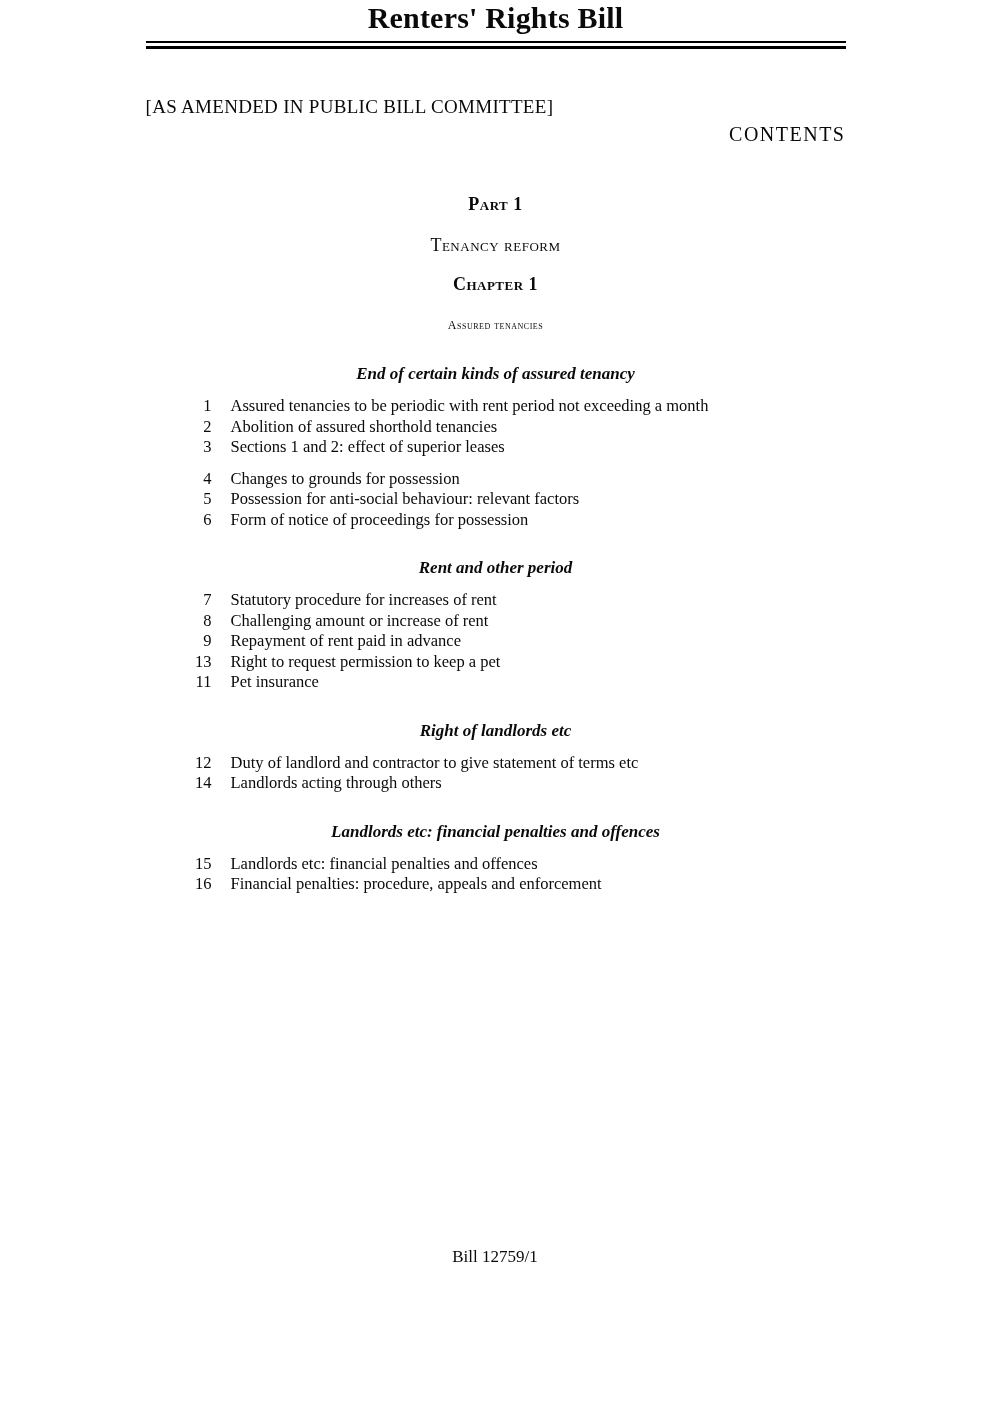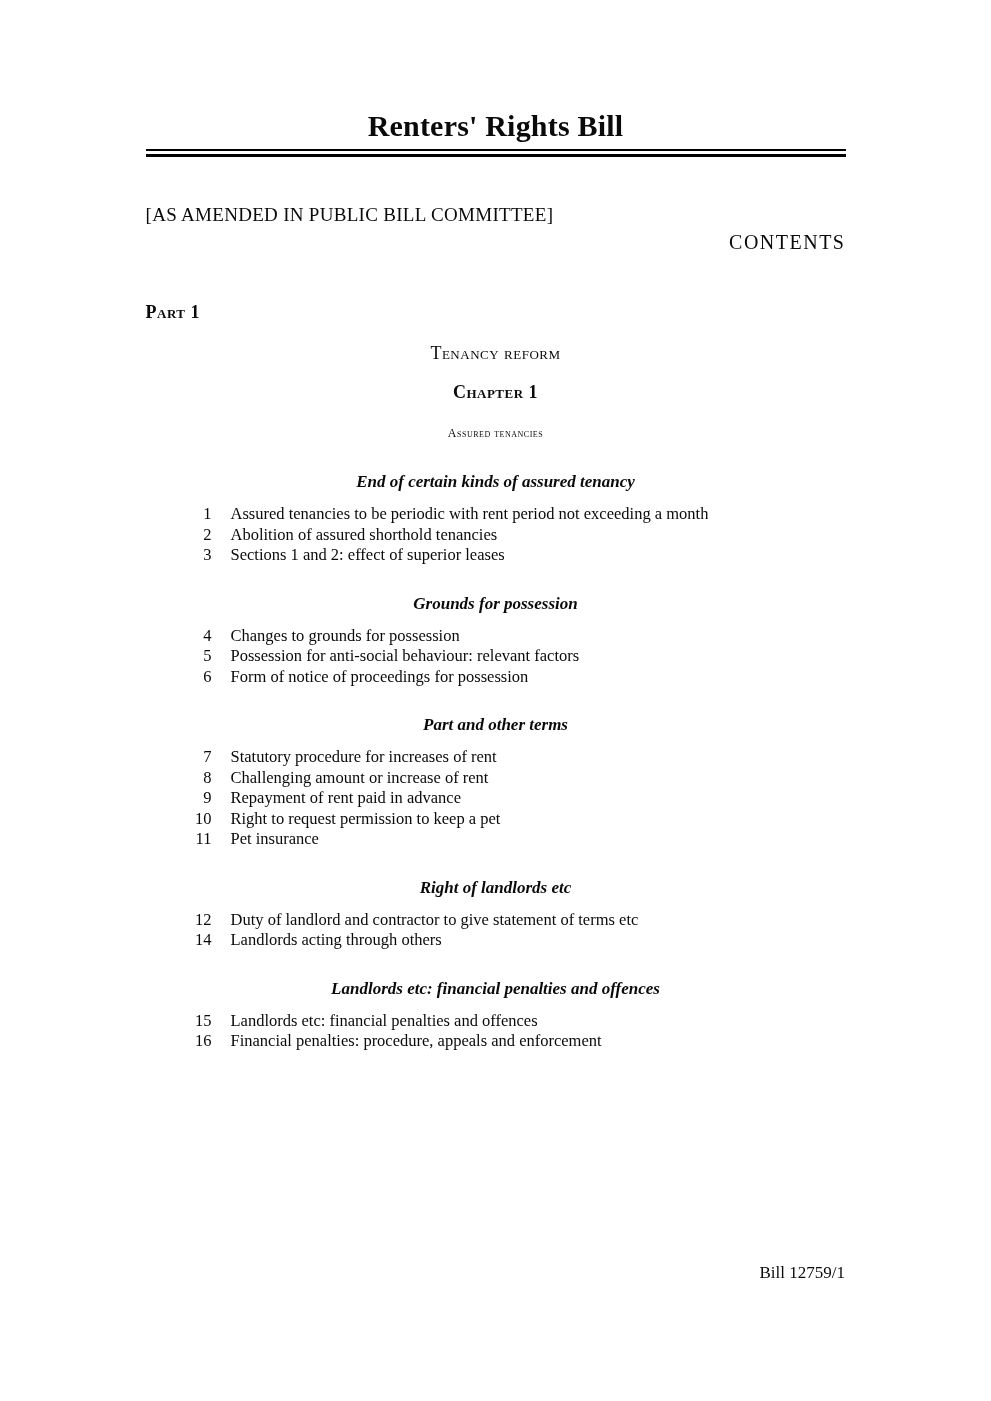--- a/index.html
+++ b/index.html
@@ -9,21 +9,20 @@
     height: 1401px;
     margin: 0 auto;
     background: #ffffff;
     font-family: "Liberation Serif", "DejaVu Serif", serif;
     color: #0a0a0a;
     overflow: hidden;
   }
   .content {
     width: 700px;
     margin: 0 auto;
-    padding-top: 108px;
   }
   .doc-title {
     text-align: center;
     font-size: 30px;
     line-height: 36px;
     font-weight: bold;
     letter-spacing: 0.2px;
   }
   .double-rule {
     margin-top: 5px;
@@ -39,20 +38,21 @@
     letter-spacing: 0.3px;
   }
   .contents-heading {
     text-align: right;
     font-size: 20px;
     line-height: 30px;
     letter-spacing: 1.5px;
   }
   .part-label {
     margin-top: 44px;
+    text-align: center;
     font-size: 18px;
     line-height: 22px;
     font-weight: bold;
     font-variant: small-caps;
     letter-spacing: 0.5px;
   }
   .part-title {
     margin-top: 19px;
     text-align: center;
     font-size: 18px;
@@ -96,24 +96,23 @@
     width: 66px;
     text-align: right;
   }
   .toc-text { margin-left: 19px; }
   .footer {
     position: absolute;
     top: 1246px;
     left: 145px;
     width: 700px;
     display: flex;
-    justify-content: flex-end;
+    justify-content: center;
     font-size: 17px;
     line-height: 22px;
-    margin-top: 16px;
   }
 </style>
 </head>
 <body>
 
 <div class="page">
   <div class="content">
 
     <div class="doc-title">Renters' Rights Bill</div>
     <div class="double-rule"></div>
@@ -136,52 +135,51 @@
       <div class="toc-row">
         <span class="toc-num">2</span>
         <span class="toc-text">Abolition of assured shorthold tenancies</span>
       </div>
       <div class="toc-row">
         <span class="toc-num">3</span>
         <span class="toc-text">Sections 1 and 2: effect of superior leases</span>
       </div>
     </div>
 
-    <div class="group-heading">Grounds for possession</div>
     <div class="toc-items">
       <div class="toc-row">
         <span class="toc-num">4</span>
         <span class="toc-text">Changes to grounds for possession</span>
       </div>
       <div class="toc-row">
         <span class="toc-num">5</span>
         <span class="toc-text">Possession for anti-social behaviour: relevant factors</span>
       </div>
       <div class="toc-row">
         <span class="toc-num">6</span>
         <span class="toc-text">Form of notice of proceedings for possession</span>
       </div>
     </div>
 
-    <div class="group-heading">Part and other terms</div>
+    <div class="group-heading">Rent and other period</div>
     <div class="toc-items">
       <div class="toc-row">
         <span class="toc-num">7</span>
         <span class="toc-text">Statutory procedure for increases of rent</span>
       </div>
       <div class="toc-row">
         <span class="toc-num">8</span>
         <span class="toc-text">Challenging amount or increase of rent</span>
       </div>
       <div class="toc-row">
         <span class="toc-num">9</span>
         <span class="toc-text">Repayment of rent paid in advance</span>
       </div>
       <div class="toc-row">
-        <span class="toc-num">10</span>
+        <span class="toc-num">13</span>
         <span class="toc-text">Right to request permission to keep a pet</span>
       </div>
       <div class="toc-row">
         <span class="toc-num">11</span>
         <span class="toc-text">Pet insurance</span>
       </div>
     </div>
 
     <div class="group-heading">Right of landlords etc</div>
     <div class="toc-items">

